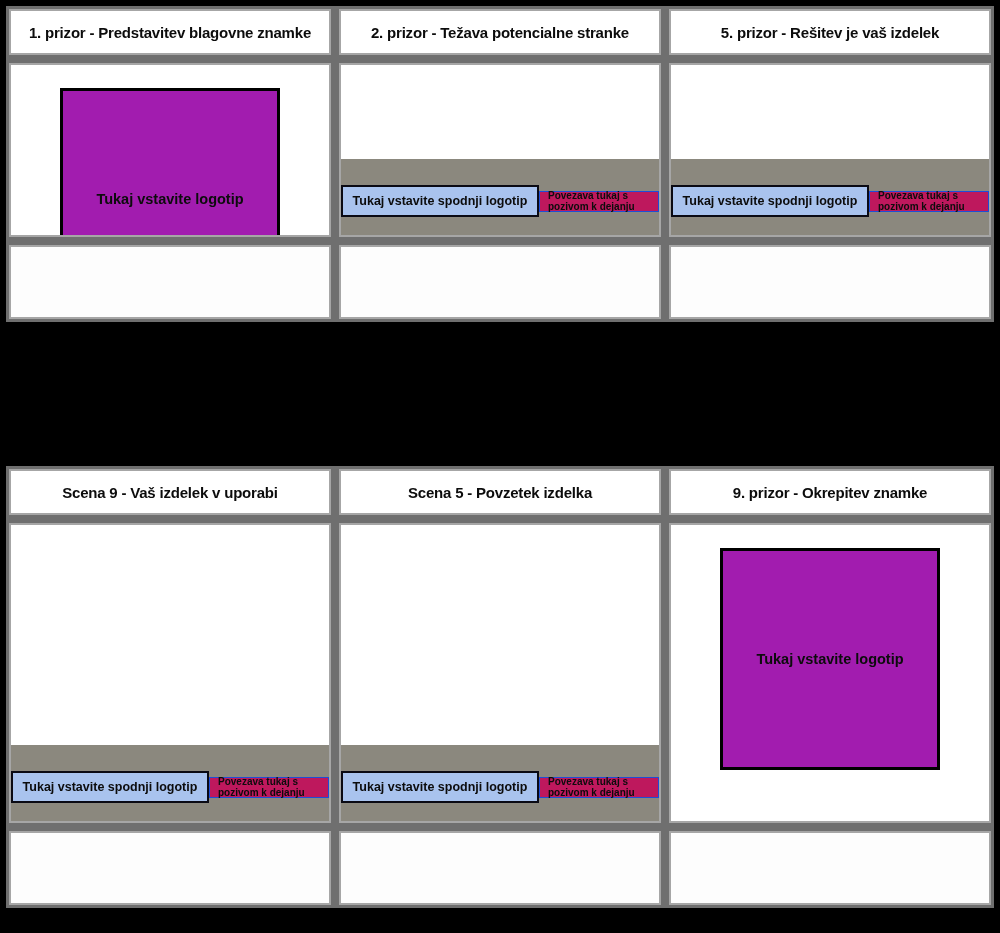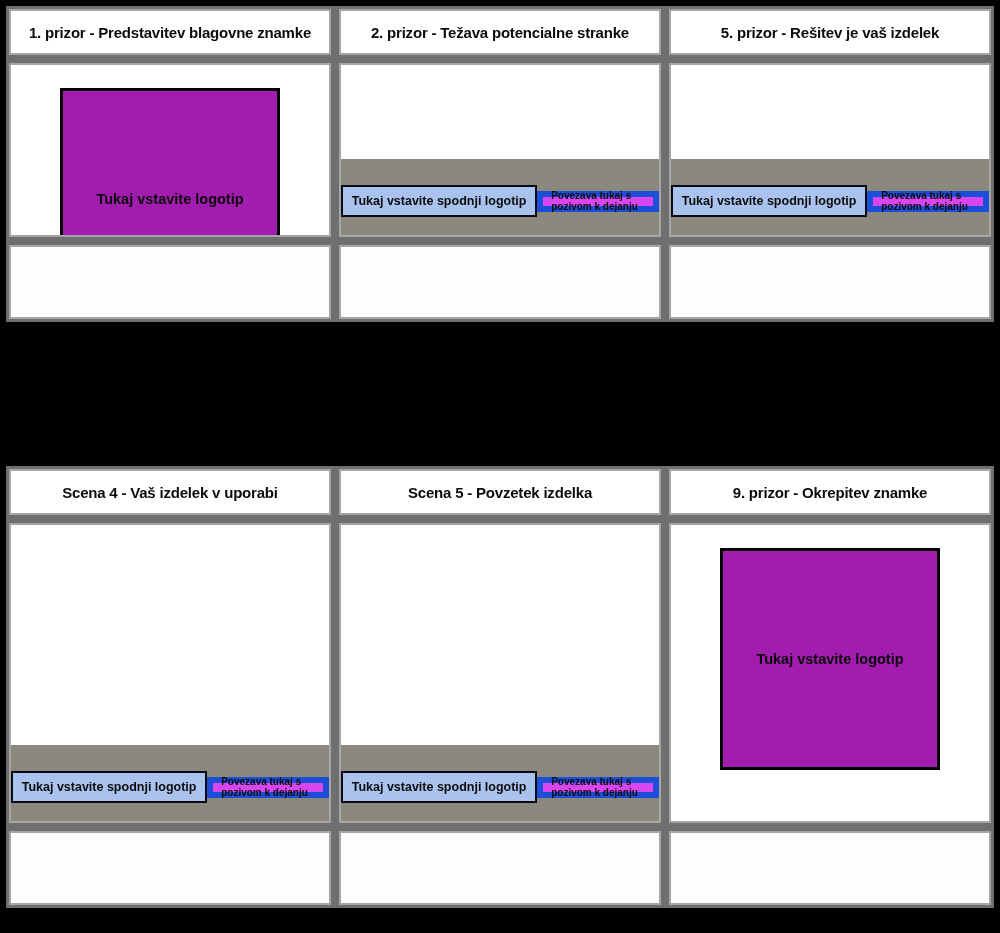--- a/index.html
+++ b/index.html
@@ -52,22 +52,22 @@
     background:#a9c3ee;
     border:2px solid #0a0a14;
     box-sizing:border-box;
     display:flex; align-items:center; justify-content:center;
     font-weight:bold; font-size:12.5px;
     cursor:pointer;
   }
   .btn-secondary {
     margin-top:8px;
     width:162px; height:21px;
-    background:#d946ef;
-    border:6px solid #1d4ed8;
+    background:#be185d;
+    border:1px solid #1d4ed8;
     box-sizing:border-box;
     display:flex; align-items:center; justify-content:center;
     font-weight:bold; font-size:10px;
     cursor:pointer;
     padding-left:8px;
   }
   .notes-cell { background:#fdfdfd; }
 </style>
 </head>
 <body>
@@ -103,21 +103,21 @@
   </div>
 
   <div class="cell notes-cell"></div>
   <div class="cell notes-cell"></div>
   <div class="cell notes-cell"></div>
 </div>
 
 <div class="board bottom">
 
   <div class="cell title-cell">
-    <span>Scena 4 - Vaš izdelek v uporabi</span>
+    <span>Scena 9 - Vaš izdelek v uporabi</span>
   </div>
   <div class="cell title-cell">
     <span>Scena 5 - Povzetek izdelka</span>
   </div>
   <div class="cell title-cell">
     <span>9. prizor - Okrepitev znamke</span>
   </div>
 
   <div class="cell main-cell">
     <div class="strip">

